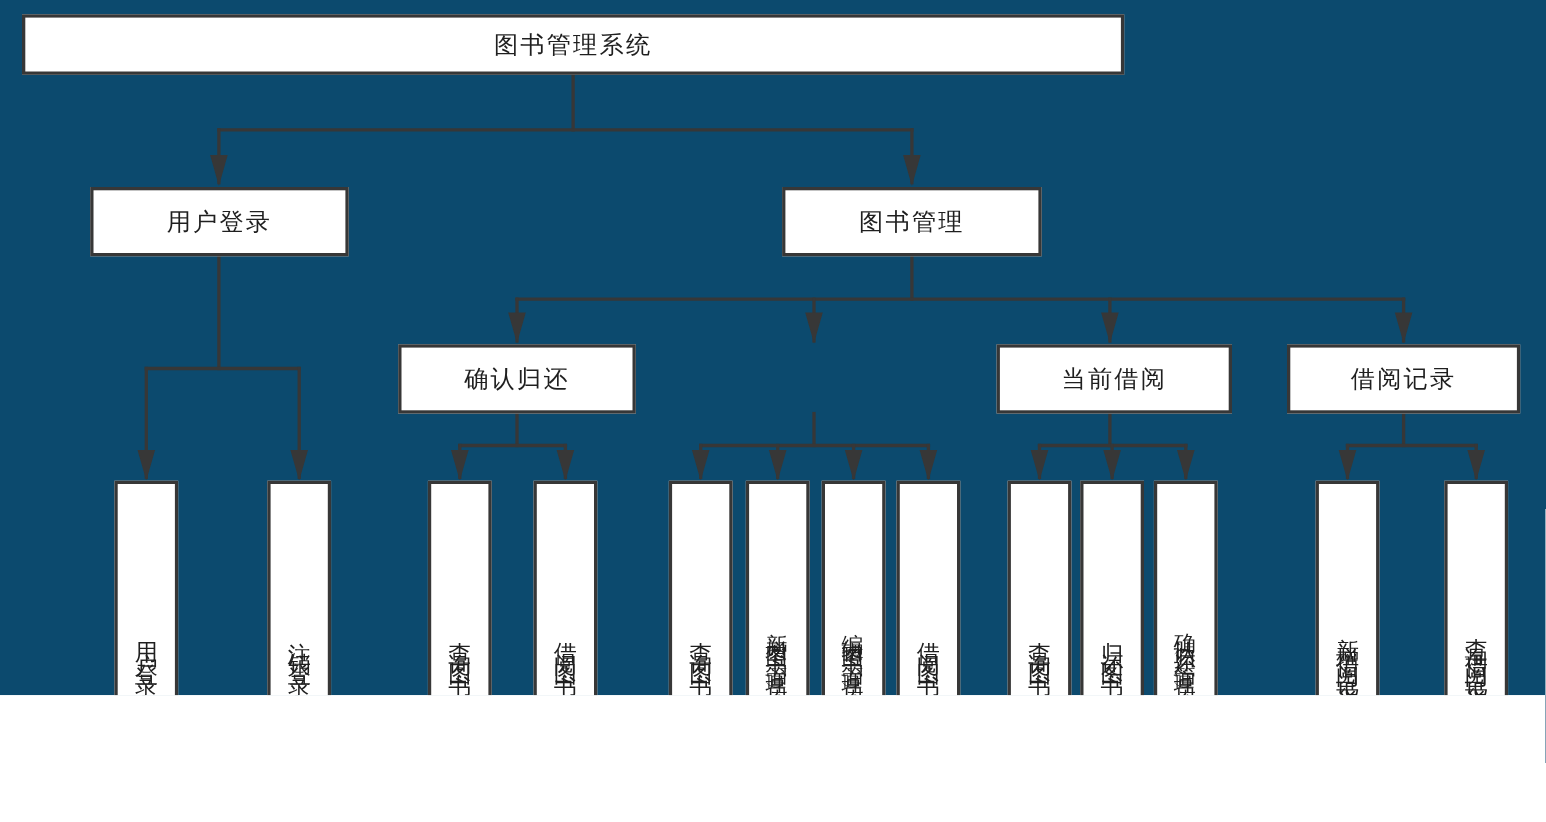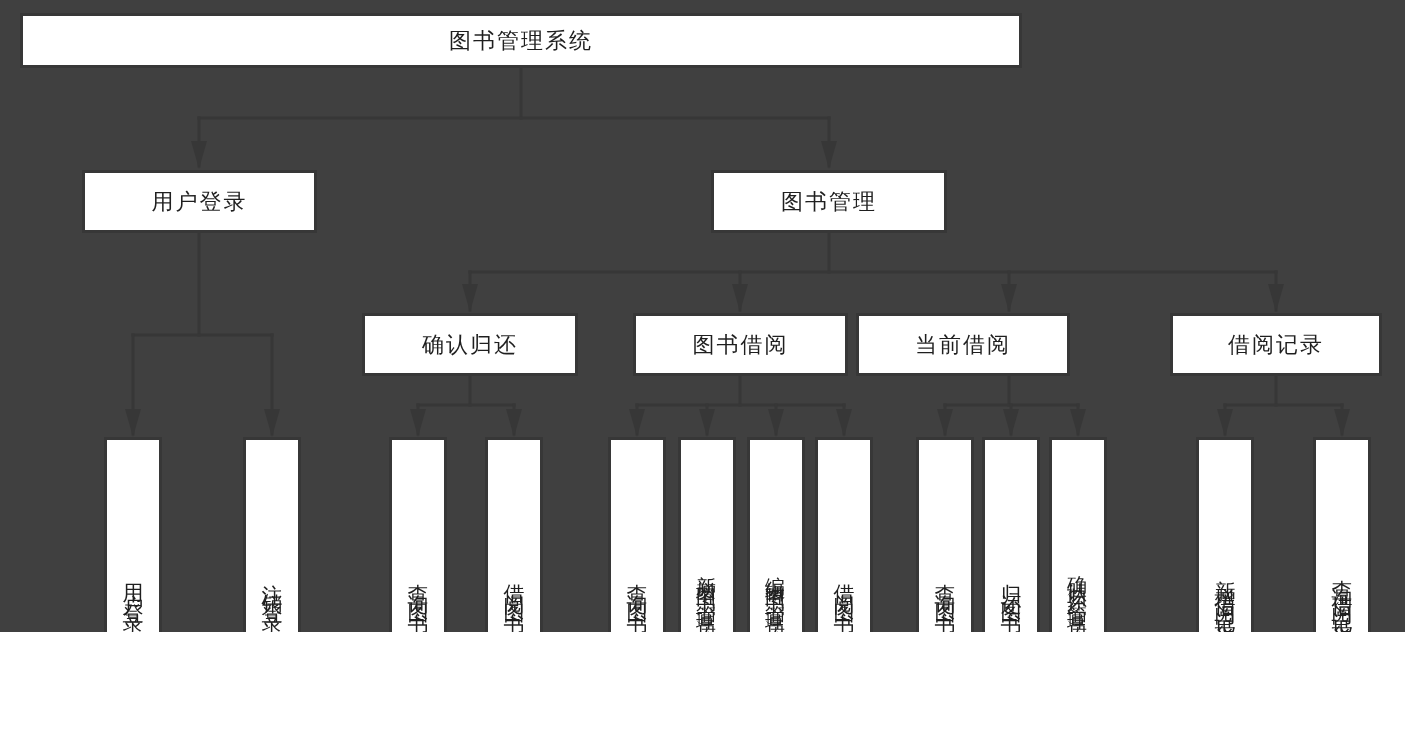--- a/index.html
+++ b/index.html
@@ -5,21 +5,21 @@
   html, body {
     margin: 0;
     padding: 0;
     background: #ffffff;
     font-family: "DejaVu Sans", "Liberation Sans", sans-serif;
   }
   #canvas {
     position: relative;
     width: 1405px;
     height: 632px;
-    background: #404040;
+    background: #0c4a6e;
     overflow: hidden;
   }
   #connectors {
     position: absolute;
     left: 0;
     top: 0;
     z-index: 1;
   }
   .hbox {
     position: absolute;
@@ -149,24 +149,21 @@
   <div class="hbox" style="left:82px; top:170px; width:235px; height:63px;">
     <span>用户登录</span>
   </div>
   <div class="hbox" style="left:711px; top:170px; width:236px; height:63px;">
     <span>图书管理</span>
   </div>
 
   <div class="hbox" style="left:362px; top:313px; width:216px; height:63px;">
     <span>确认归还</span>
   </div>
-  <div class="hbox" style="left:633px; top:313px; width:215px; height:63px;">
-    <span>图书借阅</span>
-  </div>
-  <div class="hbox" style="left:856px; top:313px; width:214px; height:63px;">
+  <div class="hbox" style="left:906px; top:313px; width:214px; height:63px;">
     <span>当前借阅</span>
   </div>
   <div class="hbox" style="left:1170px; top:313px; width:212px; height:63px;">
     <span>借阅记录</span>
   </div>
 
   <div class="leaf" style="left:104px;">
     <span class="vtext">用户登录</span>
   </div>
   <div class="leaf" style="left:243px;">

